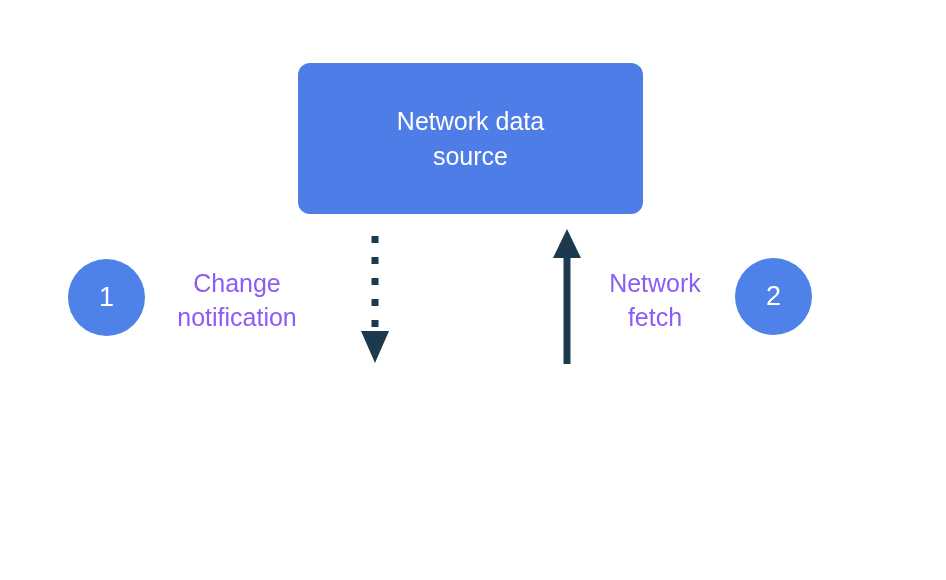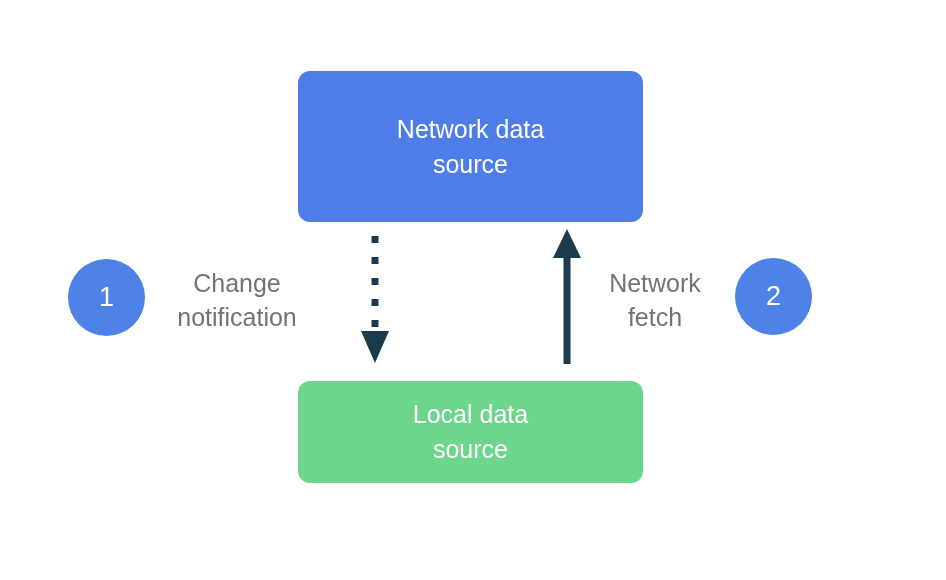--- a/index.html
+++ b/index.html
@@ -28,21 +28,20 @@
   }
   .node .node-label {
     max-width: 185px;
   }
   .node-network {
     left: 298px;
     top: 63px;
     width: 345px;
     height: 151px;
     background: #4E7DE8;
-    margin-top: 8px;
   }
   .node-local {
     left: 298px;
     top: 381px;
     width: 345px;
     height: 102px;
     background: #6CD68C;
   }
   .step-circle {
     position: absolute;
@@ -53,21 +52,21 @@
     color: #ffffff;
     font-size: 27px;
     display: flex;
     align-items: center;
     justify-content: center;
   }
   .step-1 { left: 68px;  top: 259px; }
   .step-2 { left: 735px; top: 258px; }
   .step-label {
     position: absolute;
-    color: #737373;
+    color: #8b5cf6;
     font-size: 25px;
     line-height: 34px;
     text-align: center;
   }
   .label-1 { left: 157px; top: 266px; width: 160px; }
   .label-2 { left: 595px; top: 266px; width: 120px; }
   .arrows {
     position: absolute;
     left: 0;
     top: 0;
@@ -78,23 +77,20 @@
 </style>
 </head>
 <body>
 
 <div class="canvas">
 
   <div class="node node-network">
     <div class="node-label">Network data source</div>
   </div>
 
-  <div class="node node-local">
-    <div class="node-label">Local data source</div>
-  </div>
 
   <svg class="arrows" viewBox="0 0 946 580">
 
     <g>
       <line x1="375" y1="236" x2="375" y2="328" stroke="#1C3A4D" stroke-width="7" stroke-dasharray="7 14" stroke-linecap="butt"></line>
       <polygon points="361,331 389,331 375,363" fill="#1C3A4D"></polygon>
     </g>
 
     <g>
       <line x1="567" y1="364" x2="567" y2="254" stroke="#1C3A4D" stroke-width="7" stroke-linecap="butt"></line>

